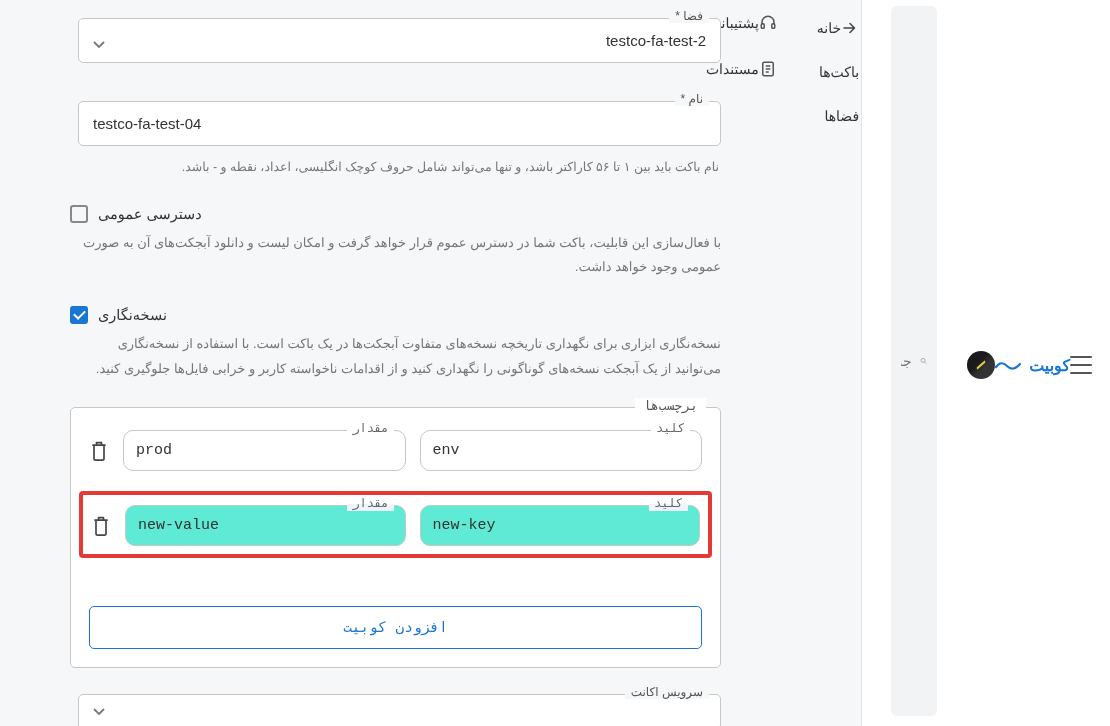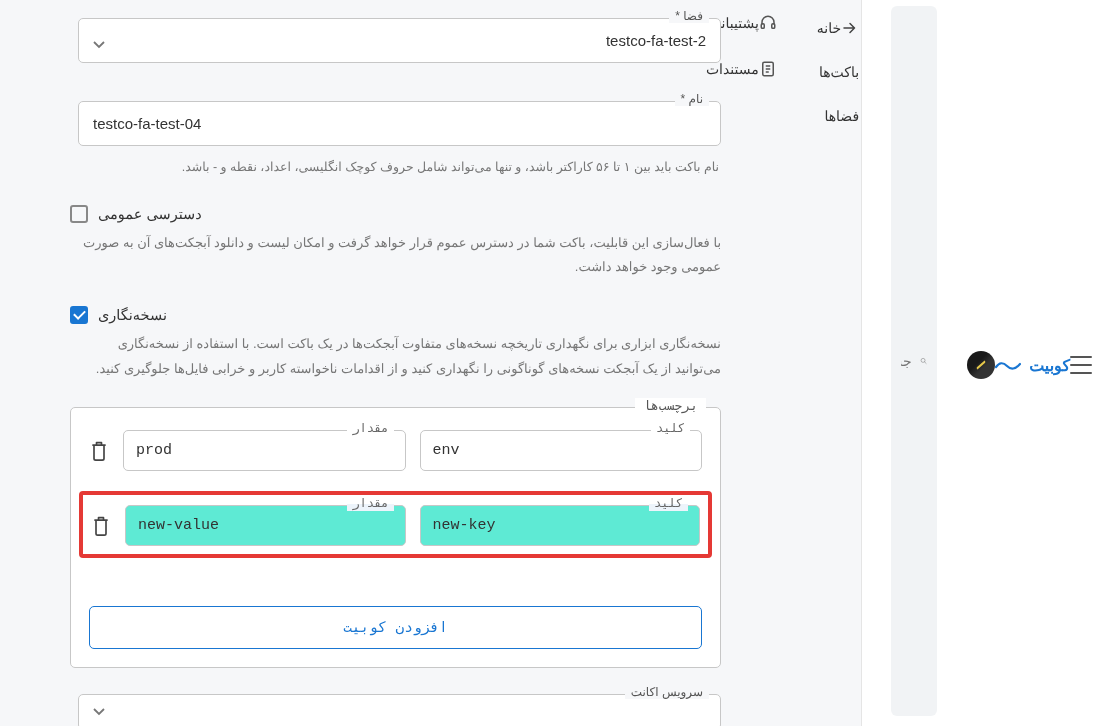--- a/index.html
+++ b/index.html
@@ -166,21 +166,21 @@
   background: #fff;
   padding: 0 5px;
   font-size: 12px;
   color: #666;
 }
 .tag-row.highlight .tag-field { }
 .tag-input {
   width: 100%;
   padding: 11px 12px;
   border: 1px solid #c7c7c7;
-  border-radius: 5px;
+  border-radius: 10px;
   font-family: inherit;
   font-size: 15px;
   text-align: left;
   direction: ltr;
   color: #333;
   background: #fff;
 }
 .tag-row.highlight .tag-input {
   background: #5eead4;
 }

